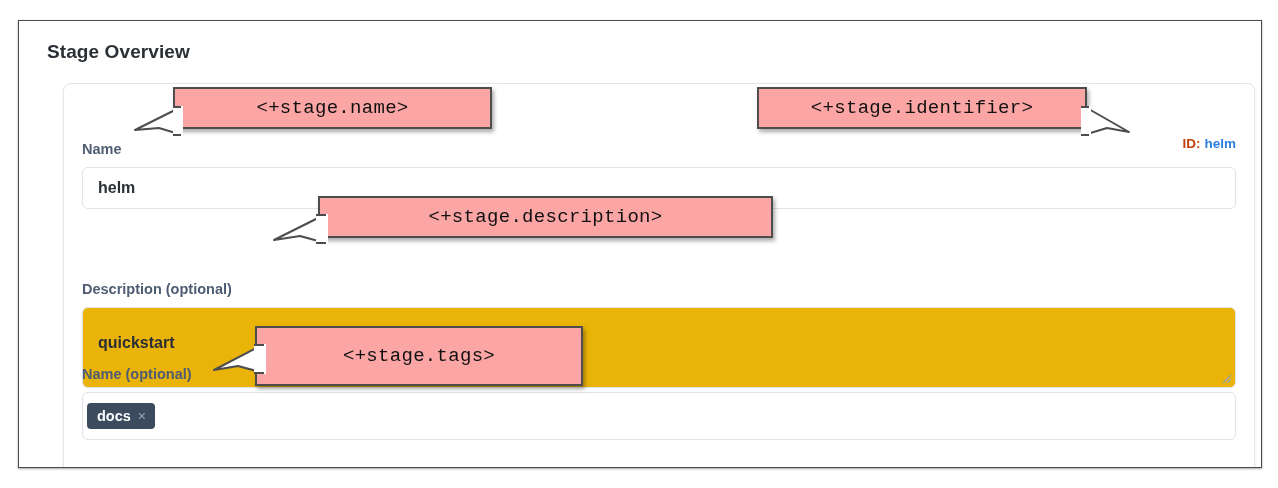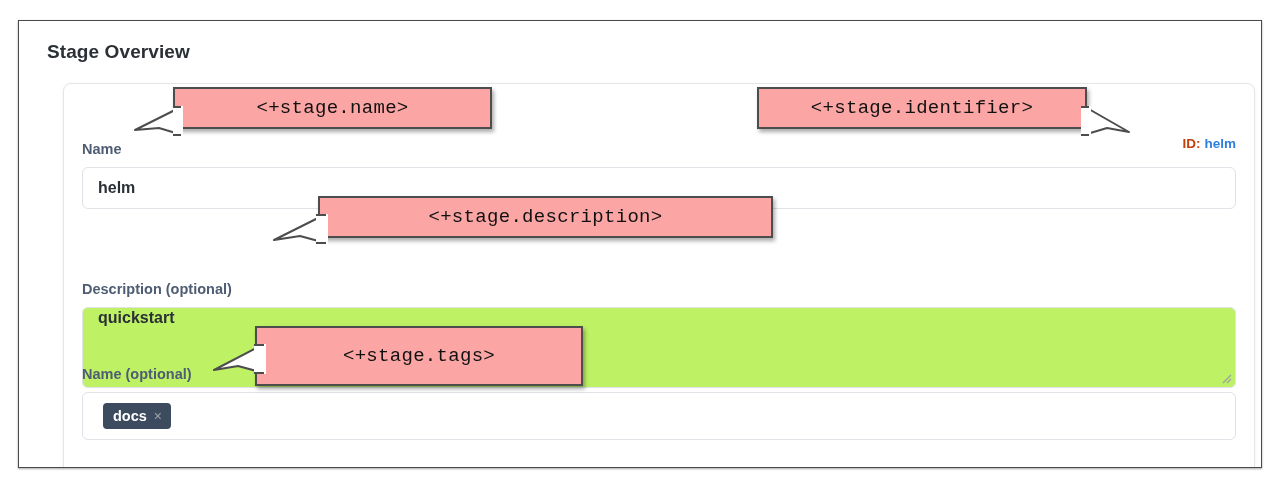--- a/index.html
+++ b/index.html
@@ -85,22 +85,22 @@
     display: flex;
     align-items: center;
   }
 
   .text-area {
     box-sizing: border-box;
     width: 100%;
     height: 81px;
     border: 1px solid #dfe2e6;
     border-radius: 6px;
-    background: #bef264;
-    padding: 1px 15px;
+    background: #eab308;
+    padding: 26px 15px;
     font-family: "Liberation Sans", sans-serif;
     font-size: 16px;
     font-weight: bold;
     color: #2b2f36;
     position: relative;
   }
   .resize-grip {
     position: absolute;
     right: 3px;
     bottom: 3px;
@@ -108,21 +108,21 @@
     height: 12px;
   }
 
   .tag-input {
     box-sizing: border-box;
     width: 100%;
     height: 48px;
     border: 1px solid #dfe2e6;
     border-radius: 6px;
     background: #ffffff;
-    padding: 0 20px;
+    padding: 0 4px;
     display: flex;
     align-items: center;
   }
   .tag-chip {
     display: inline-flex;
     align-items: center;
     gap: 7px;
     background: #3c4b5e;
     color: #ffffff;
     border-radius: 4px;

